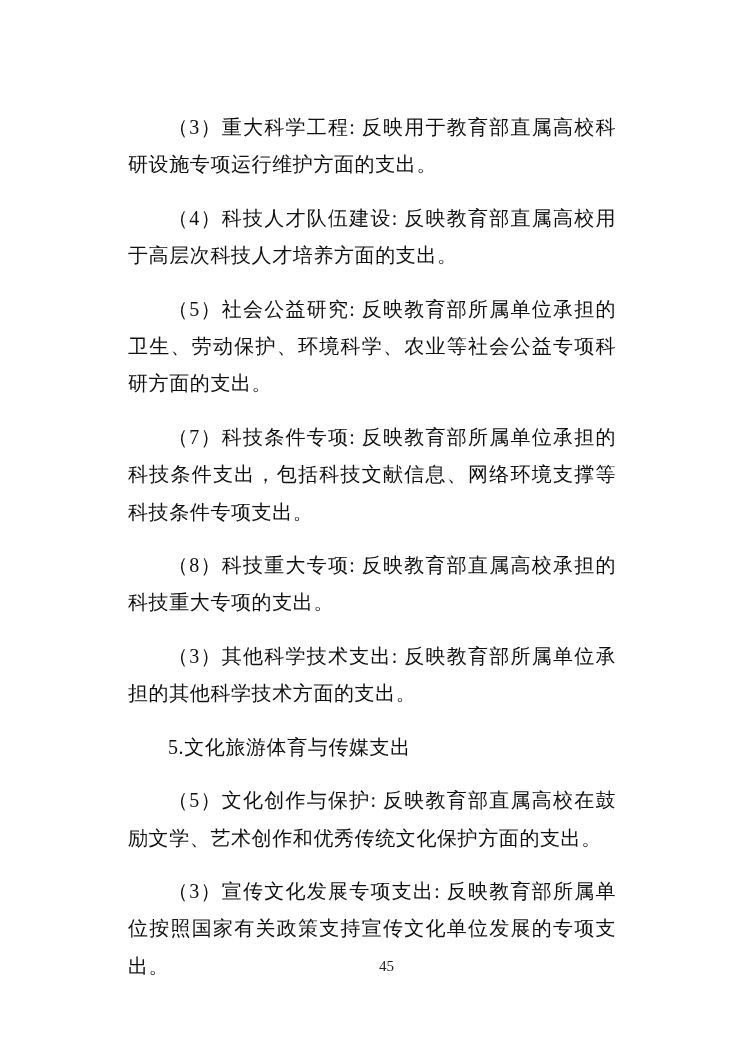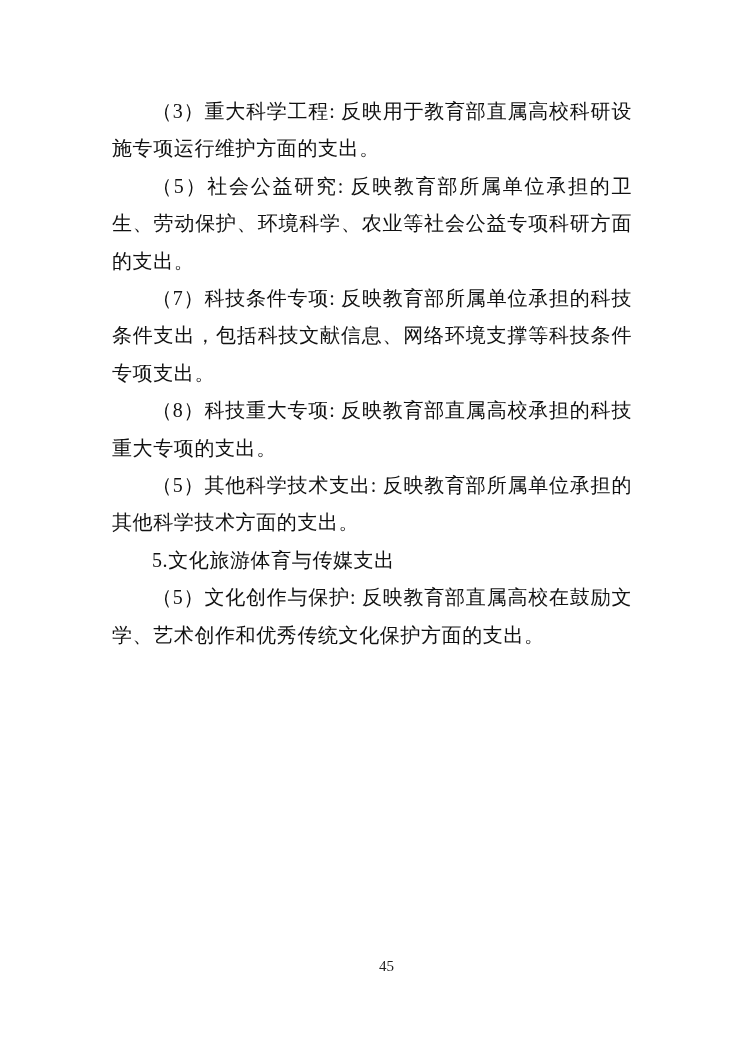--- a/index.html
+++ b/index.html
@@ -23,21 +23,21 @@
     height: 1053px;
     background: #ffffff;
   }
   .content {
     position: absolute;
     top: 93px;
     left: 112px;
     width: 520px;
   }
   p.para {
-    margin: 0;
+    margin: 16px;
     padding: 0;
     font-size: 20px;
     line-height: 37.4px;
     letter-spacing: 0.6px;
     text-align: justify;
     text-justify: inter-ideograph;
     text-indent: 2em;
     color: #111111;
   }
   .page-number {
@@ -51,22 +51,24 @@
     color: #222222;
   }
 </style>
 </head>
 <body>
 
 <div class="page">
   <div class="content">
     <div>
         <p class="para">（3）重大科学工程: 反映用于教育部直属高校科研设施专项运行维护方面的支出。</p>
+        <p class="para">（4）科技人才队伍建设: 反映教育部直属高校用于高层次科技人才培养方面的支出。</p>
         <p class="para">（5）社会公益研究: 反映教育部所属单位承担的卫生、劳动保护、环境科学、农业等社会公益专项科研方面的支出。</p>
         <p class="para">（7）科技条件专项: 反映教育部所属单位承担的科技条件支出，包括科技文献信息、网络环境支撑等科技条件专项支出。</p>
         <p class="para">（8）科技重大专项: 反映教育部直属高校承担的科技重大专项的支出。</p>
-        <p class="para">（5）其他科学技术支出: 反映教育部所属单位承担的其他科学技术方面的支出。</p>
+        <p class="para">（3）其他科学技术支出: 反映教育部所属单位承担的其他科学技术方面的支出。</p>
         <p class="para">5.文化旅游体育与传媒支出</p>
         <p class="para">（5）文化创作与保护: 反映教育部直属高校在鼓励文学、艺术创作和优秀传统文化保护方面的支出。</p>
+        <p class="para">（3）宣传文化发展专项支出: 反映教育部所属单位按照国家有关政策支持宣传文化单位发展的专项支出。</p>
       </div>
   </div>
   <div class="page-number">45</div>
 </div>
 
 </body></html>

